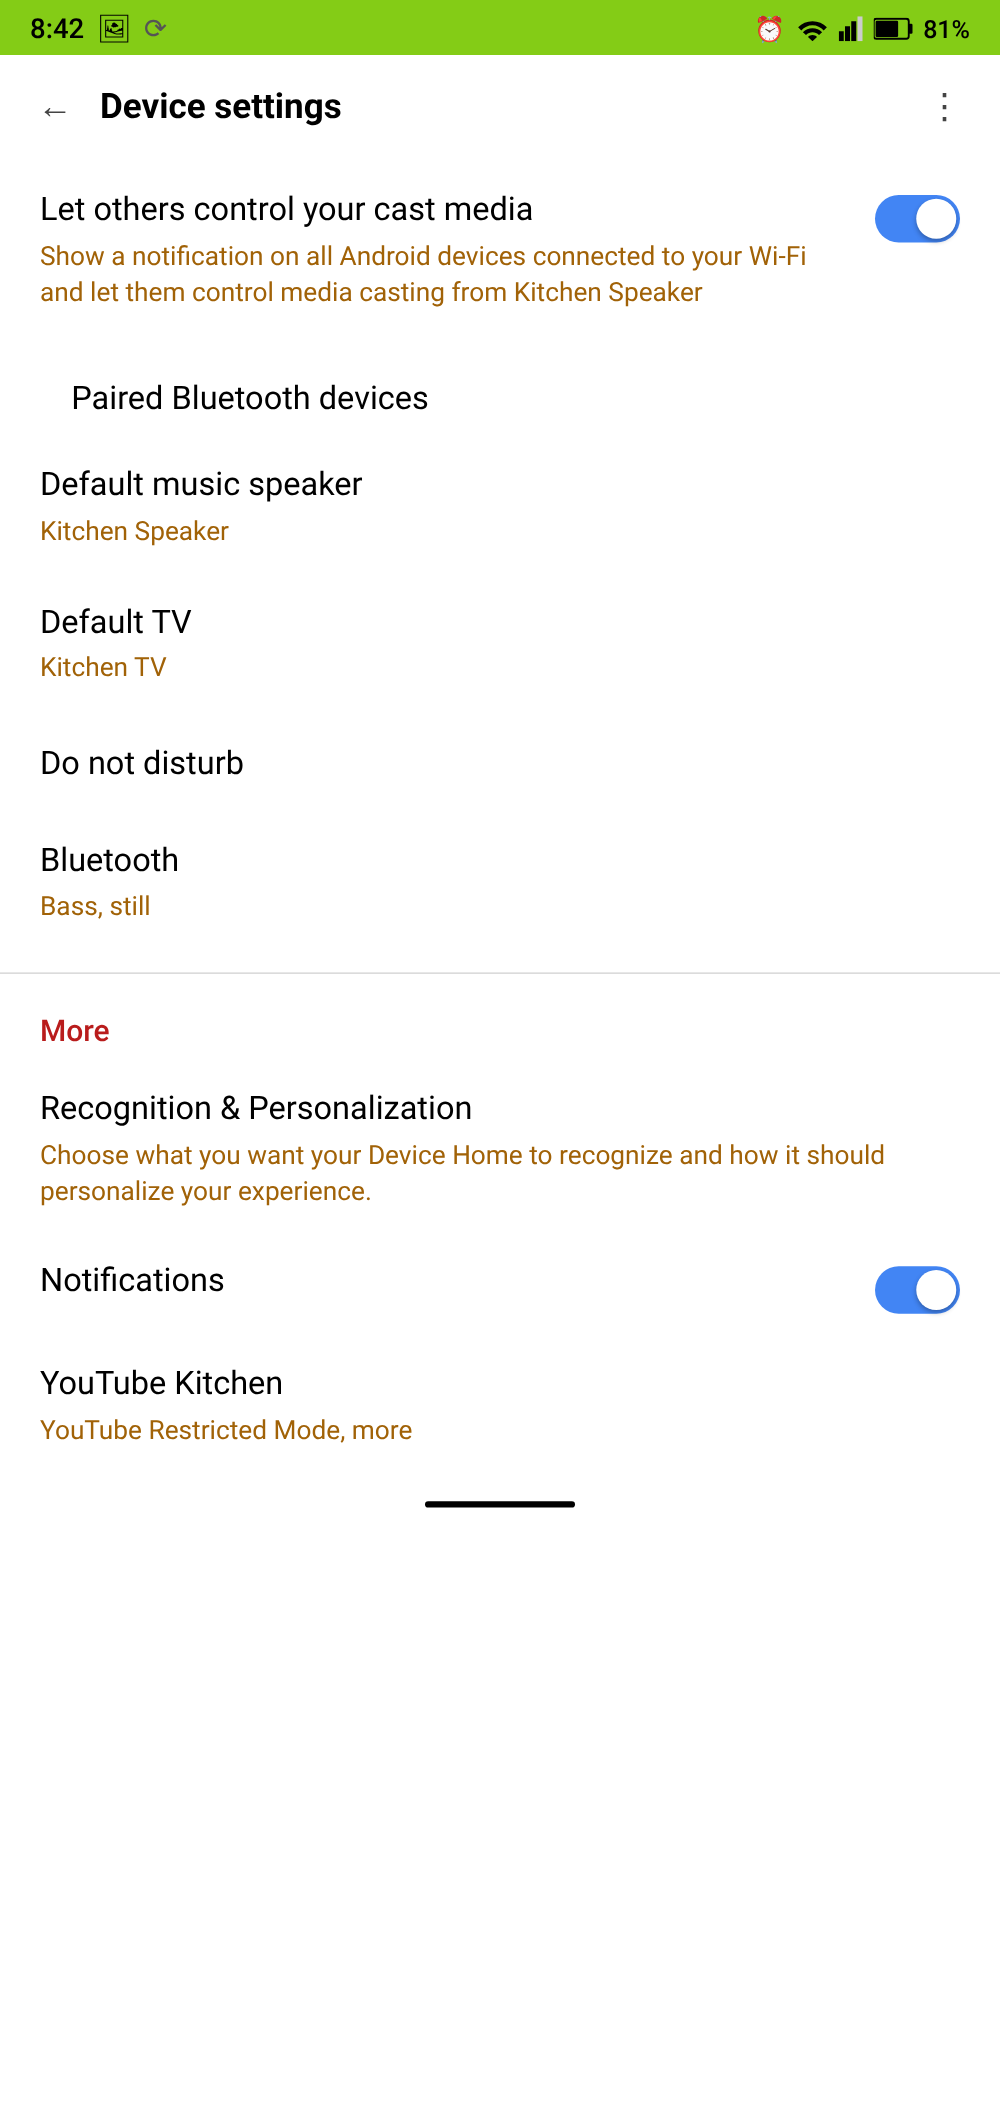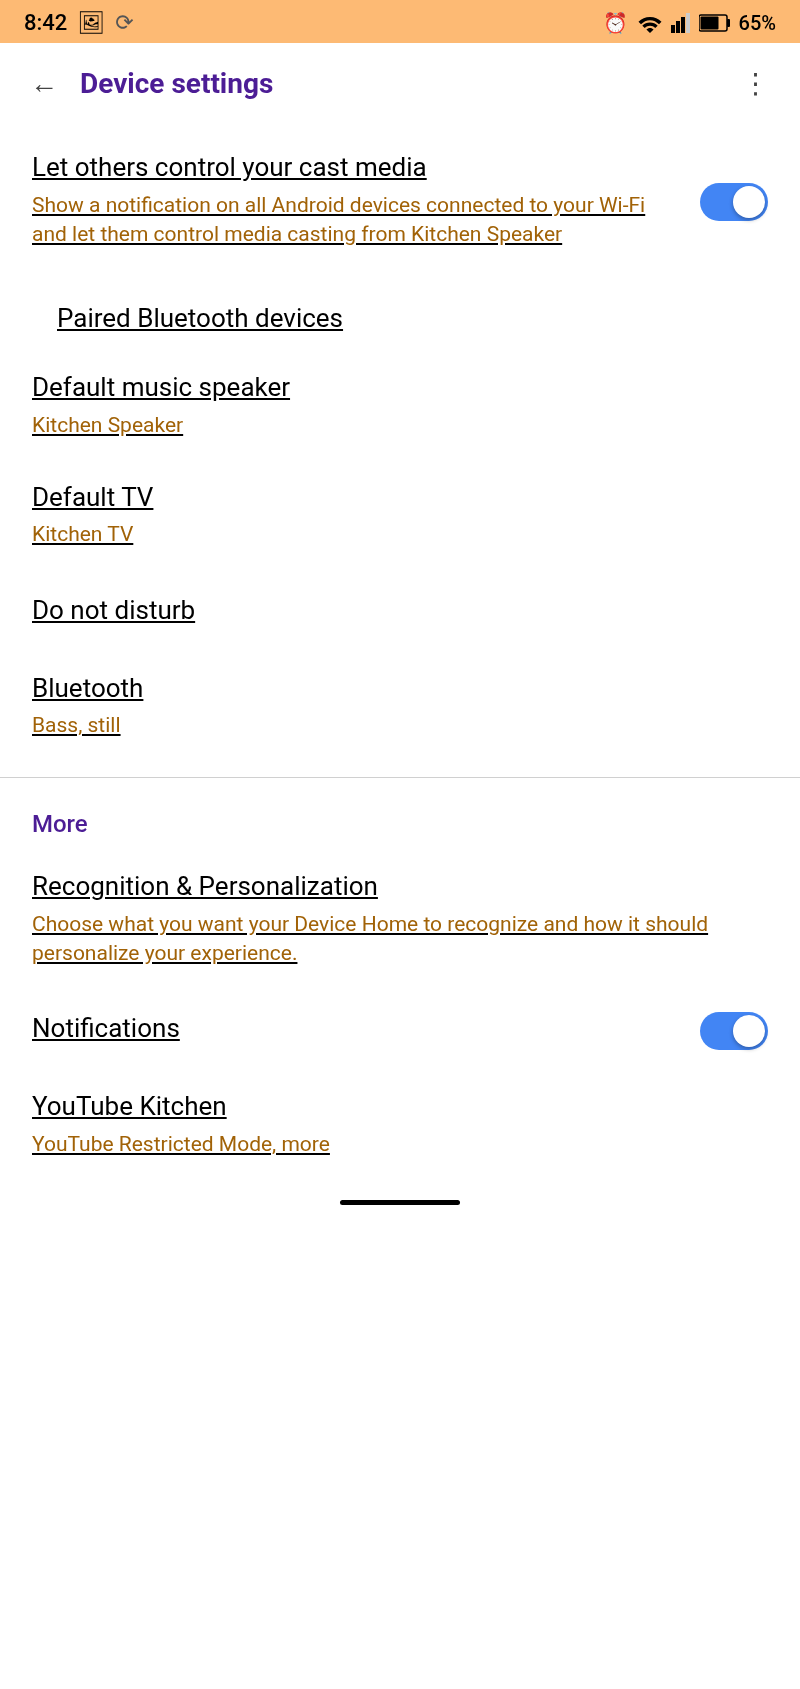--- a/index.html
+++ b/index.html
@@ -15,21 +15,21 @@
       background: #ffffff;
       color: #000000;
     }
 
     
     .status-bar {
       display: flex;
       justify-content: space-between;
       align-items: center;
       padding: 10px 24px 8px 24px;
-      background: #fdba74;
+      background: #84cc16;
     }
 
     .status-left {
       display: flex;
       align-items: center;
       gap: 10px;
       font-size: 22px;
       font-weight: 500;
       color: #000;
     }
@@ -66,21 +66,21 @@
 
     .back-icon {
       font-size: 28px;
       color: #444;
     }
 
     .page-title {
       flex: 1;
       font-size: 28px;
       font-weight: 700;
-      color: #4c1d95;
+      color: #000000;
       margin-left: 8px;
     }
 
     .more-button {
       width: 56px;
       height: 56px;
       display: flex;
       align-items: center;
       justify-content: center;
       cursor: pointer;
@@ -94,24 +94,23 @@
 
     
     .content {
       padding: 0;
     }
 
     
     .setting-row {
       padding: 28px 32px;
       display: flex;
-      align-items: center;
+      align-items: flex-start;
       justify-content: space-between;
       cursor: pointer;
-      text-decoration: underline;
     }
 
     .setting-row-text {
       flex: 1;
       padding-right: 20px;
     }
 
     .setting-title {
       font-size: 26px;
       font-weight: 400;
@@ -158,21 +157,21 @@
 
     .toggle.on .toggle-knob {
       left: 33px;
     }
 
     
     .section-header {
       padding: 32px 32px 16px 32px;
       font-size: 24px;
       font-weight: 500;
-      color: #4c1d95;
+      color: #b91c1c;
     }
 
     
     .section-divider {
       height: 1px;
       background: #d0d0d0;
       margin: 16px 0 0 0;
     }
   </style>
 </head>
@@ -193,21 +192,21 @@
       <rect x="0" y="12" width="4" height="8" fill="#000"></rect>
       <rect x="5" y="8" width="4" height="12" fill="#000"></rect>
       <rect x="10" y="4" width="4" height="16" fill="#000"></rect>
       <rect x="15" y="0" width="4" height="20" fill="#ccc"></rect>
     </svg>
     <svg width="32" height="18" viewBox="0 0 32 18">
       <rect x="0" y="1" width="28" height="16" rx="2" fill="none" stroke="#000" stroke-width="1.5"></rect>
       <rect x="28" y="5" width="3" height="8" rx="1" fill="#000"></rect>
       <rect x="1.5" y="2.5" width="18" height="13" rx="1" fill="#000"></rect>
     </svg>
-    <span class="battery-text">65%</span>
+    <span class="battery-text">81%</span>
   </div>
 </div>
 
 <div class="top-bar">
   <div class="back-button">
     <span class="back-icon">←</span>
   </div>
   <span class="page-title">Device settings</span>
   <div class="more-button">
     <span class="more-icon">⋮</span>

